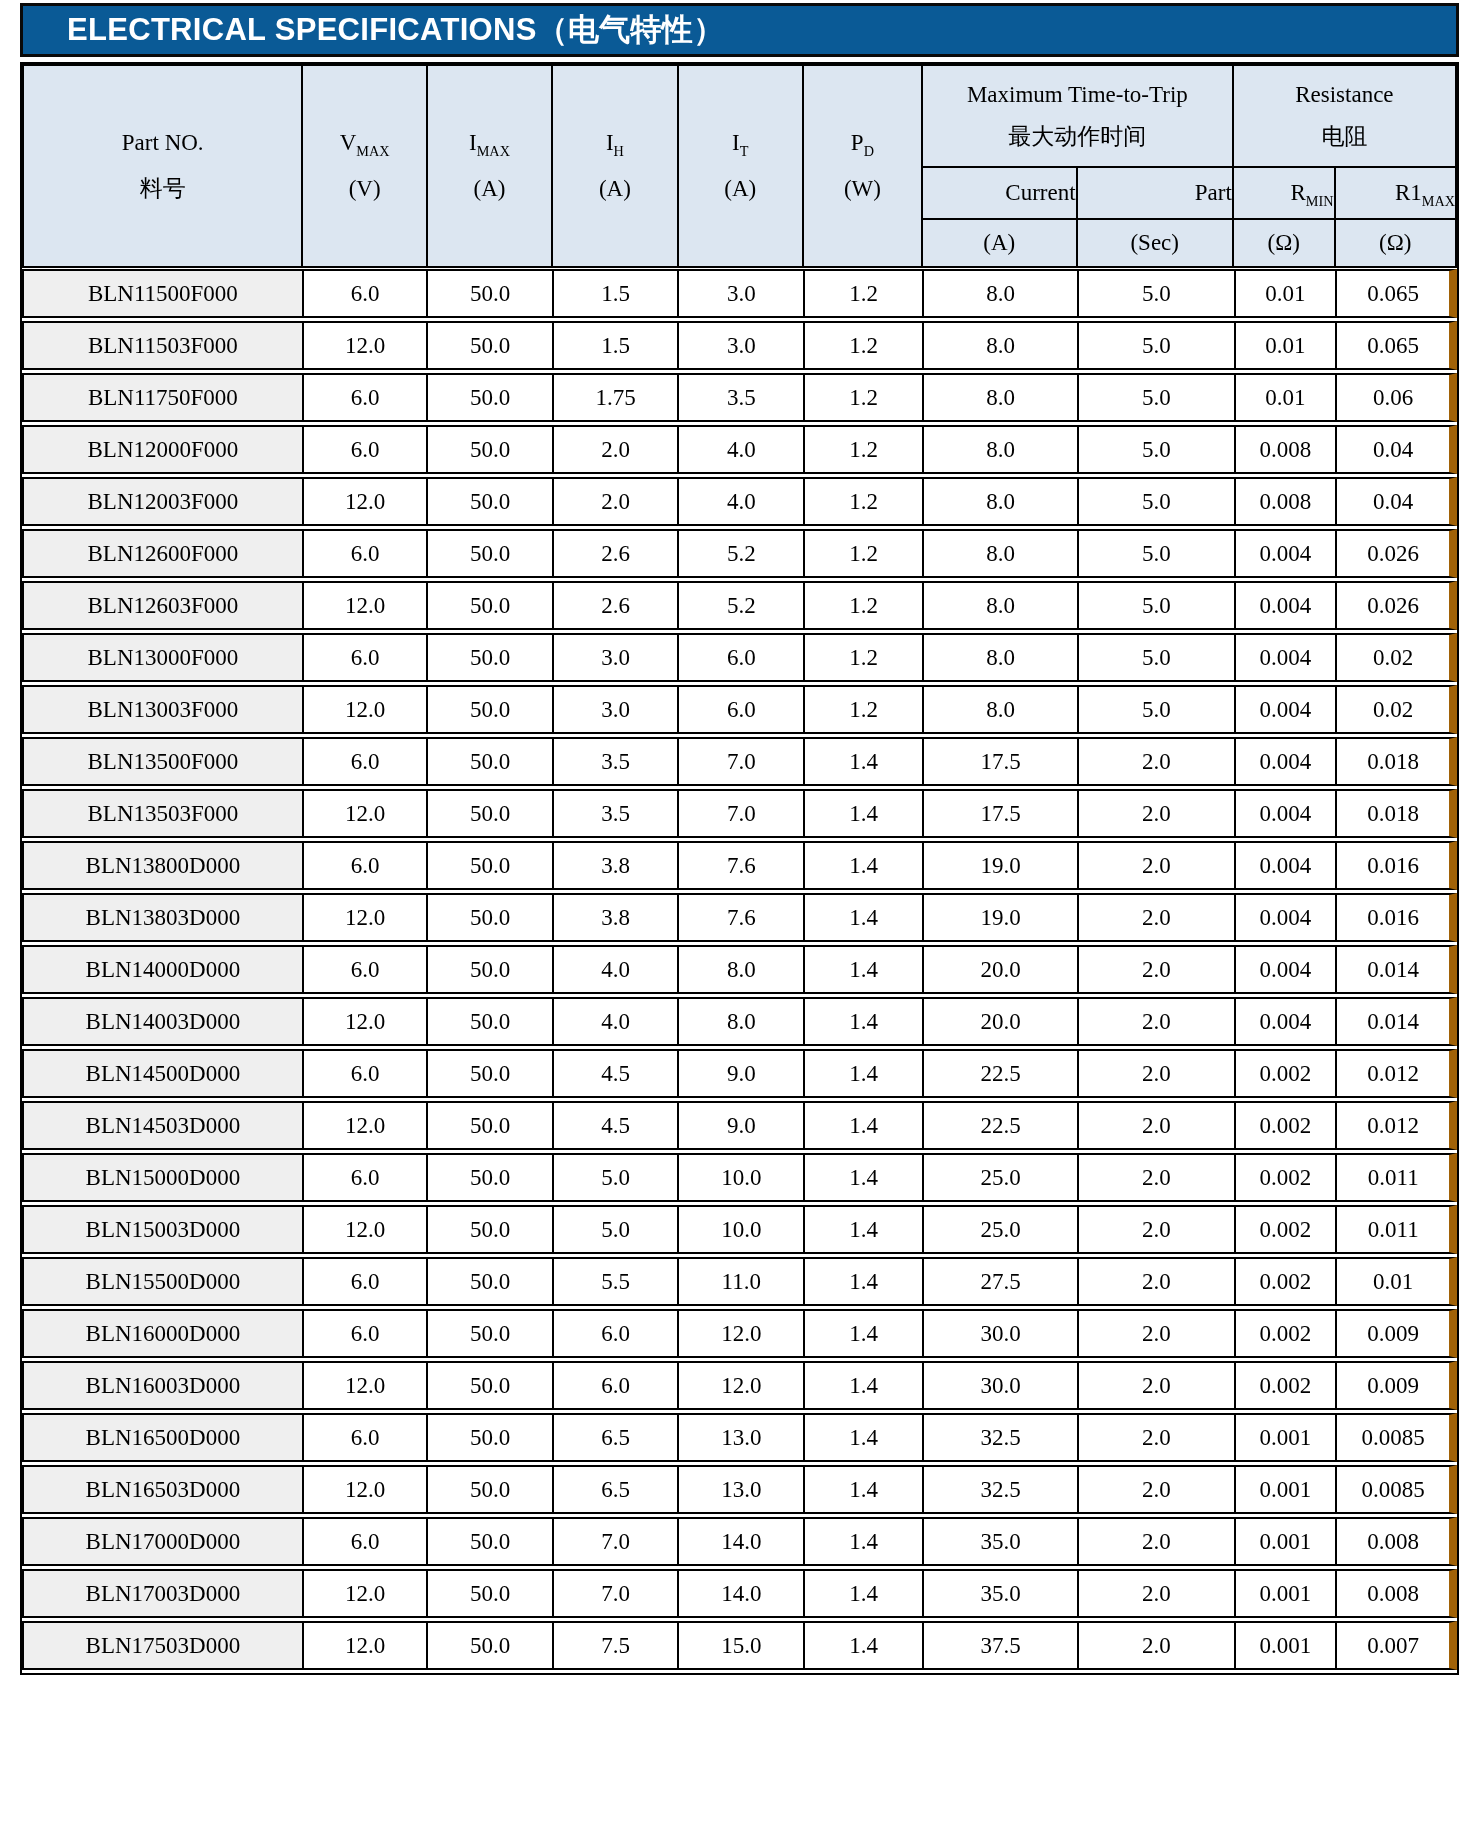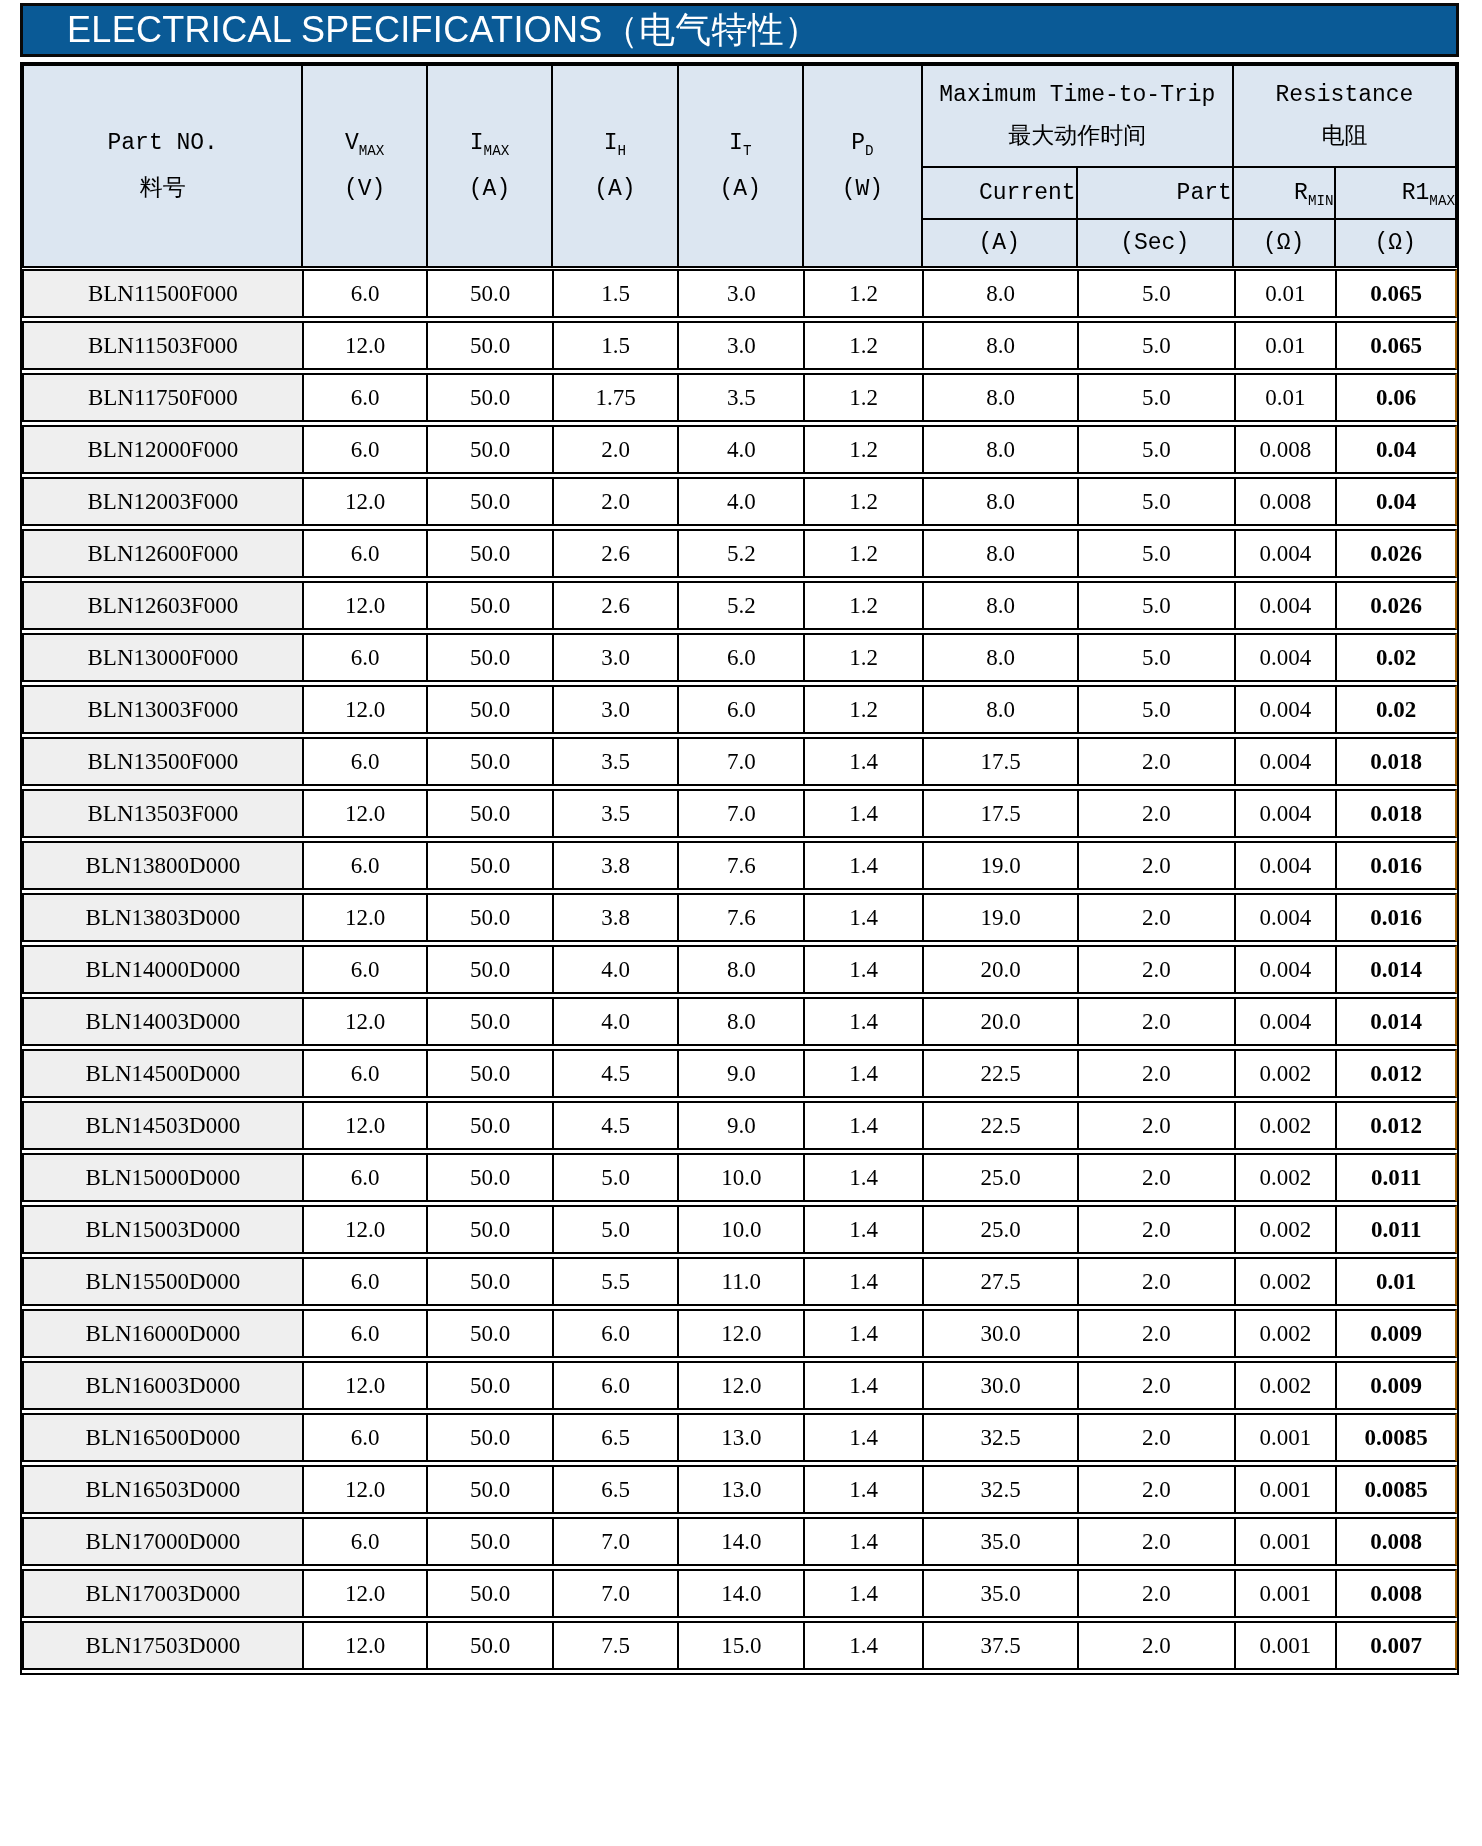--- a/index.html
+++ b/index.html
@@ -20,22 +20,22 @@
     height: 48px;
     background: var(--banner-bg, #0a5a96);
     border: 3px solid #0a0a0a;
     display: flex;
     align-items: center;
     padding-left: 44px;
   }
   .banner .title-text {
     color: #ffffff;
     font-family: "Liberation Sans", "DejaVu Sans", sans-serif;
-    font-weight: normal;
-    font-size: 36px;
+    font-weight: bold;
+    font-size: 31px;
     letter-spacing: 0.3px;
     white-space: nowrap;
   }
   
   .table-wrap {
     margin: 0 23px 0 20px;
     border: 2px solid #000;
     background: #ffffff;
   }
   table {
@@ -46,21 +46,20 @@
   
   .head-table {
     border-collapse: collapse;
   }
   .head-table td {
     border: 2px solid #000;
     background: var(--header-bg, #dce6f1);
     text-align: center;
     vertical-align: middle;
     padding: 0;
-    font-family: Liberation Mono, monospace;
   }
   .hr1 td { height: 100px; }
   .hr2 td { height: 50px; text-align: right; }
   .hr3 td { height: 46px; }
   .two-line div { line-height: 46px; }
   .group-cell div { line-height: 42px; }
   sub {
     font-size: 0.62em;
     line-height: 0;
   }
@@ -74,21 +73,21 @@
     height: 45px;
     border-top: 2px solid #000;
     border-bottom: 2px solid #000;
     border-left: 2px solid #000;
     background: #ffffff;
     text-align: center;
     vertical-align: middle;
     padding: 0;
     white-space: nowrap;
   }
-  .body-table td:last-child { border-right: 2px solid #a16207; font-weight: bold; }
+  .body-table td:last-child { border-right: 8px solid #a16207; }
   .body-table td.part { background: var(--part-bg, #efefef); }
 </style>
 </head>
 <body style="--banner-bg: #0a5a96; --header-bg: #dce6f1; --part-bg: #efefef;">
 
 <div>
 
   <div class="banner">
     <span class="title-text">ELECTRICAL SPECIFICATIONS（电气特性）</span>
   </div>

